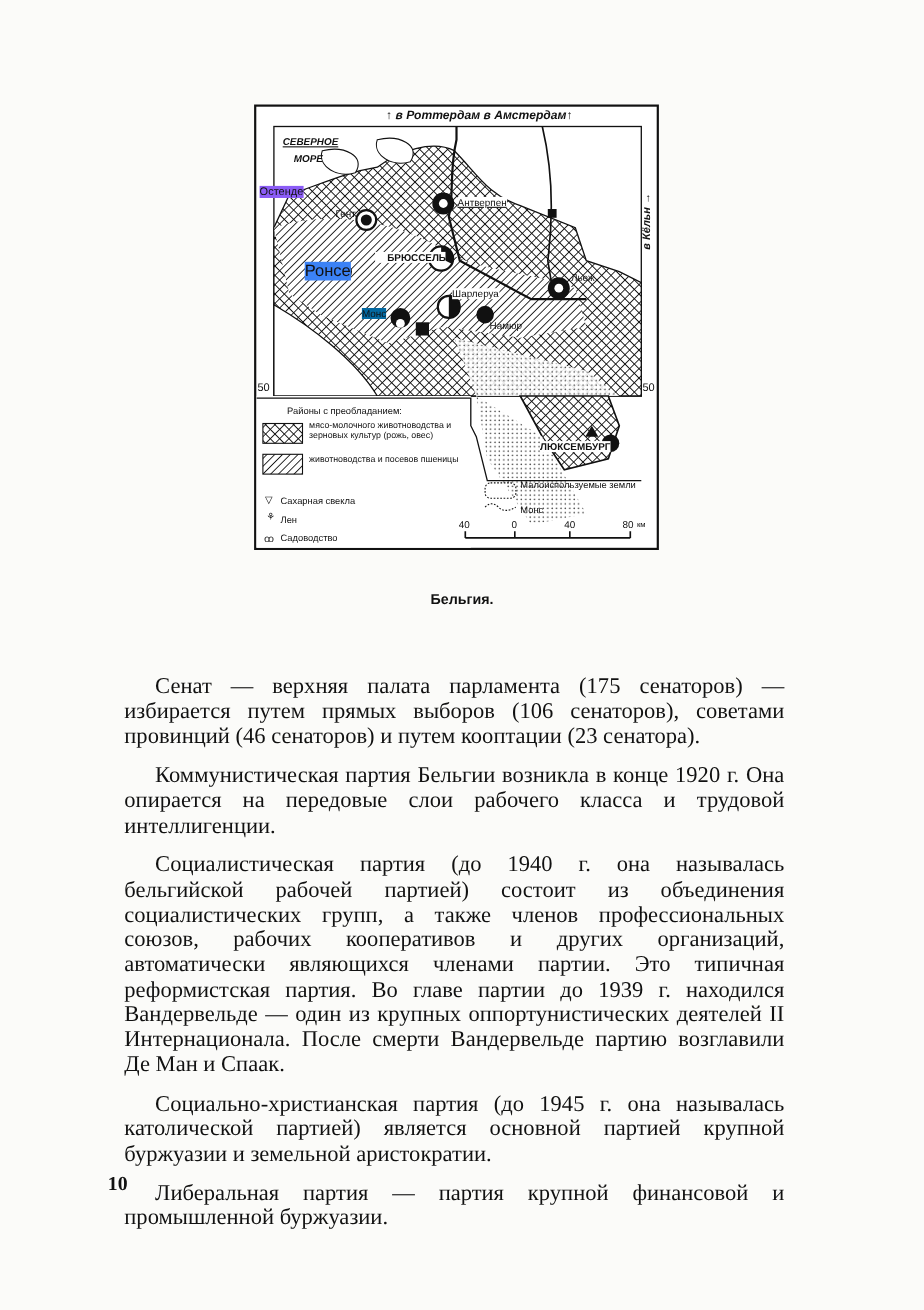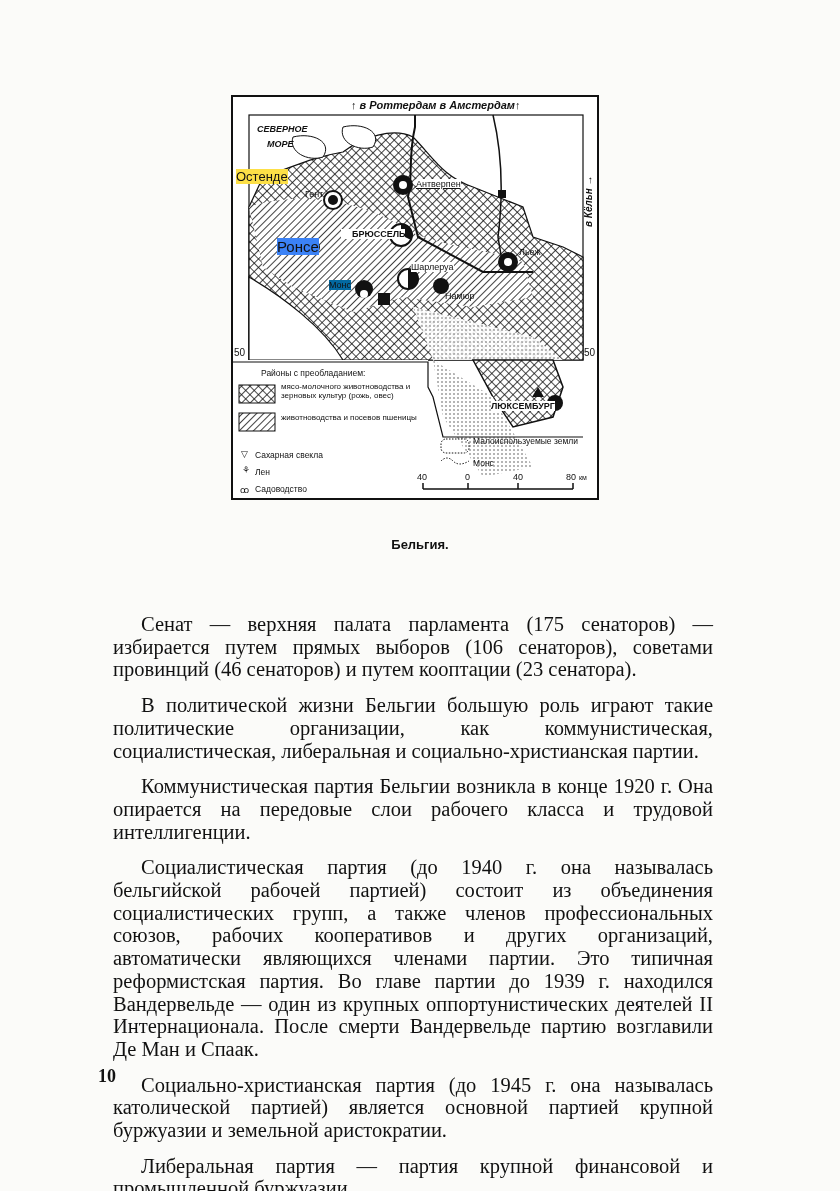--- a/index.html
+++ b/index.html
@@ -77,23 +77,23 @@
 
       <rect x="6" y="288" width="36" height="18" fill="url(#cross)" stroke="#111"></rect>
       <rect x="6" y="316" width="36" height="18" fill="url(#diag)" stroke="#111"></rect>
       <rect x="208" y="342" width="28" height="14" rx="5" fill="none" stroke="#111" stroke-dasharray="1.5 1.5"></rect>
       <path d="M208 364 q6 -6 12 0 q6 6 16 0" fill="none" stroke="#111" stroke-dasharray="1.5 1.5"></path>
 
       <path d="M190 392 L340 392 M190 386 L190 392 M235 386 L235 392 M285 386 L285 392 M340 386 L340 392" stroke="#111" stroke-width="1.5" fill="none"></path>
     </svg>
 
     <div class="lbl" style="position:absolute;left:118px;top:2px;font-size:11px;font-style:italic;font-weight:bold;">↑ в Роттердам  в Амстердам↑</div>
-    <div class="lbl" style="position:absolute;left:24px;top:27px;font-size:9px;font-weight:bold;font-style:italic;">СЕВЕРНОЕ</div>
+    <div class="lbl" style="position:absolute;left:24px;top:27px;font-size:9px;font-weight:bold;font-style:italic;text-decoration:underline;">СЕВЕРНОЕ</div>
     <div class="lbl" style="position:absolute;left:34px;top:42px;font-size:9px;font-weight:bold;font-style:italic;">МОРЕ</div>
-    <div class="lbl" style="position:absolute;left:3px;top:72px;font-size:13px;background:#fde047;">Остенде</div>
+    <div class="lbl" style="position:absolute;left:3px;top:72px;font-size:10px;background:#8b5cf6;">Остенде</div>
     <div class="lbl" style="position:absolute;left:72px;top:92px;font-size:9px;">Гент</div>
     <div class="lbl" style="position:absolute;left:183px;top:82px;font-size:9px;text-decoration:underline;background:#fff;">Антверпен</div>
     <div class="lbl" style="position:absolute;left:108px;top:132px;font-size:9px;font-weight:bold;background:#fff;padding-left:11px;">БРЮССЕЛЬ</div>
     <div class="lbl" style="position:absolute;left:44px;top:141px;font-size:15px;background:#3b82f6;">Ронсе</div>
     <div class="lbl" style="position:absolute;left:96px;top:183px;font-size:9px;background:#0369a1;">Монс</div>
     <div class="lbl" style="position:absolute;left:178px;top:165px;font-size:9px;background:#fff;">Шарлеруа</div>
     <div class="lbl" style="position:absolute;left:212px;top:194px;font-size:9px;">Намюр</div>
     <div class="lbl" style="position:absolute;left:286px;top:150px;font-size:9px;">Льеж</div>
     <div class="lbl" style="position:absolute;left:258px;top:304px;font-size:9px;font-weight:bold;background:#fff;">ЛЮКСЕМБУРГ</div>
     <div class="lbl" style="position:absolute;left:350px;top:130px;font-size:10px;font-style:italic;font-weight:bold;transform:rotate(-90deg);transform-origin:left top;white-space:nowrap;">в Кёльн →</div>
@@ -118,21 +118,20 @@
     <div class="lbl" style="position:absolute;left:232px;top:375px;font-size:9px;">0</div>
     <div class="lbl" style="position:absolute;left:280px;top:375px;font-size:9px;">40</div>
     <div class="lbl" style="position:absolute;left:333px;top:375px;font-size:9px;">80</div>
     <div class="lbl" style="position:absolute;left:346px;top:377px;font-size:7px;">км</div>
   </div>
 
   <div class="caption">Бельгия.</div>
 
   <div class="body-text">
     <p>Сенат — верхняя палата парламента (175 сенаторов) — избирается путем прямых выборов (106 сенаторов), советами провинций (46 сенаторов) и путем кооптации (23 сенатора).</p>
-    <p>В политической жизни Бельгии большую роль играют такие политические организации, как коммунистическая, социалистическая, либеральная и социально-христианская партии.</p>
     <p>Коммунистическая партия Бельгии возникла в конце 1920 г. Она опирается на передовые слои рабочего класса и трудовой интеллигенции.</p>
     <p>Социалистическая партия (до 1940 г. она называлась бельгийской рабочей партией) состоит из объединения социалистических групп, а также членов профессиональных союзов, рабочих кооперативов и других организаций, автоматически являющихся членами партии. Это типичная реформистская партия. Во главе партии до 1939 г. находился Вандервельде — один из крупных оппортунистических деятелей II Интернационала. После смерти Вандервельде партию возглавили Де Ман и Спаак.</p>
     <p>Социально-христианская партия (до 1945 г. она называлась католической партией) является основной партией крупной буржуазии и земельной аристократии.</p>
     <p>Либеральная партия — партия крупной финансовой и промышленной буржуазии.</p>
   </div>
 
   <div class="pageno">10</div>
 </div>
 
 </body></html>

